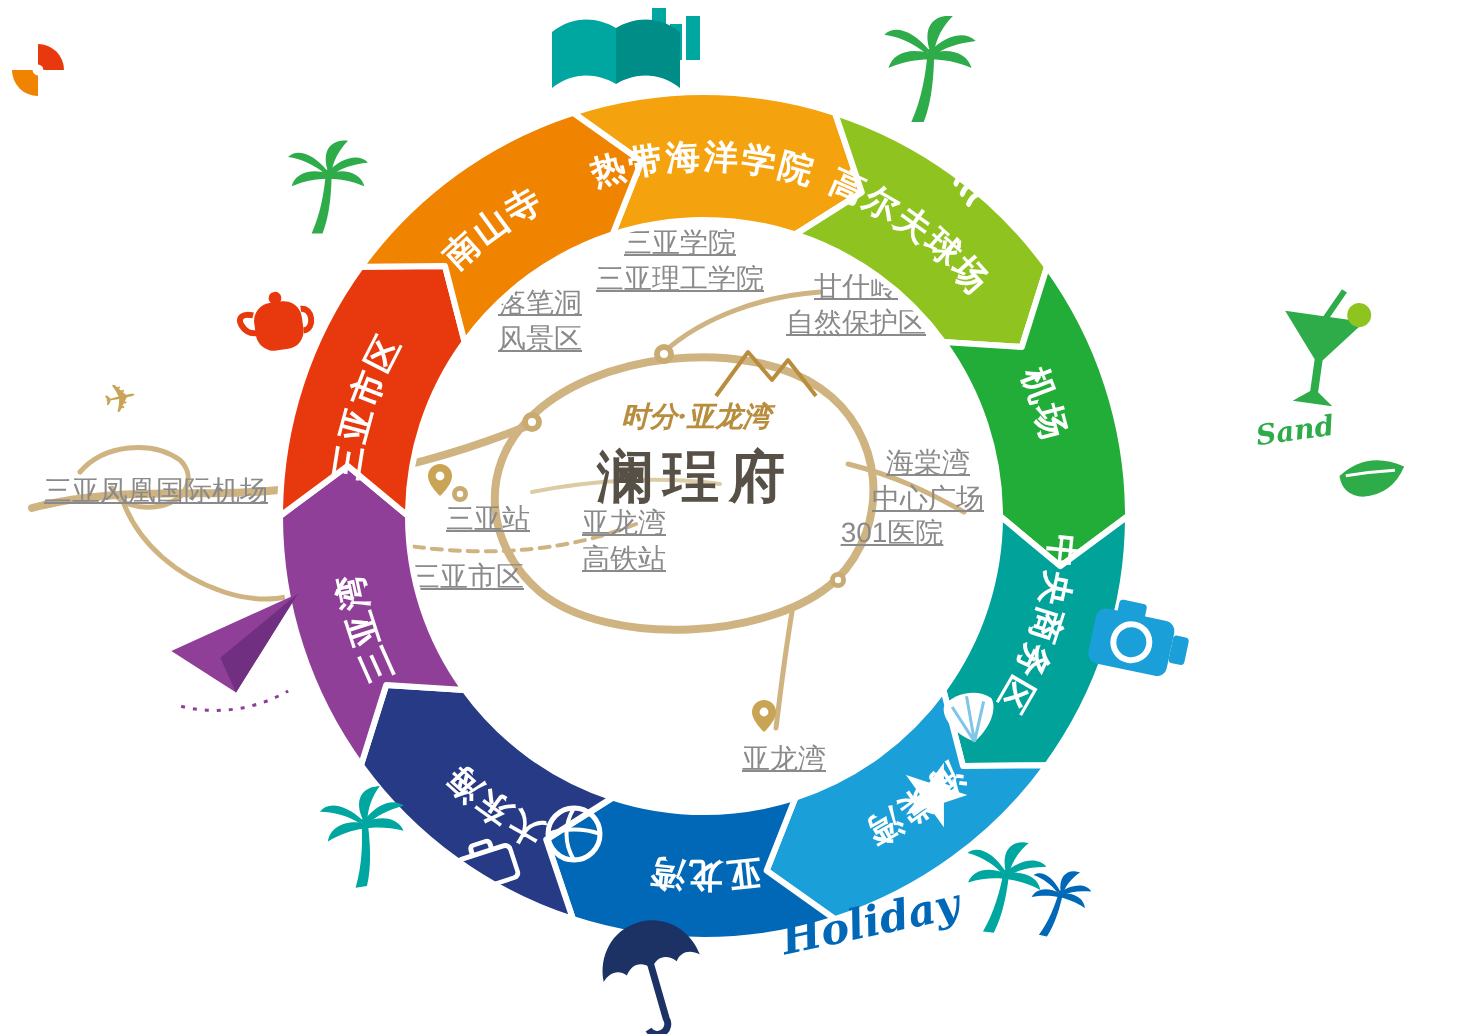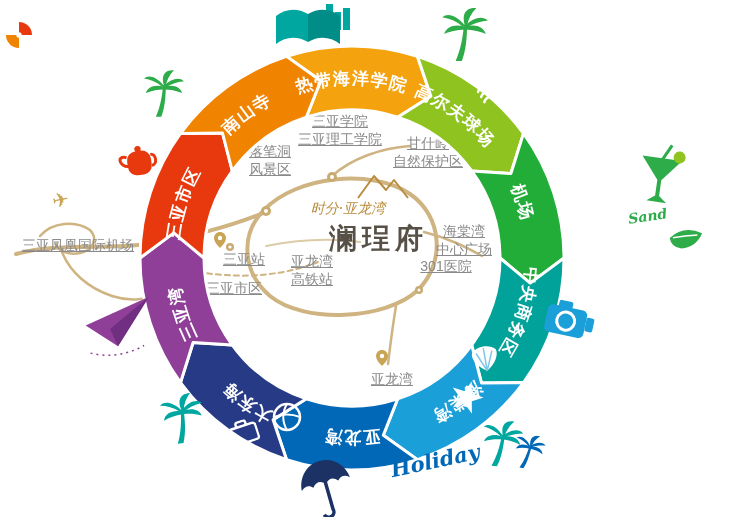--- a/index.html
+++ b/index.html
@@ -7,22 +7,22 @@
          font-family:"Liberation Sans","DejaVu Sans",sans-serif;}
   .stage svg.layer{position:absolute;left:0;top:0;}
   .lbl{position:absolute;font-size:14px;color:#8a8a8a;text-align:center;
        white-space:pre-line;line-height:1.3;text-decoration:underline;}
   .icon{position:absolute;}
   .ring-label{fill:#fff;font-weight:bold;font-size:17px;letter-spacing:2px;
               text-anchor:middle;dominant-baseline:central;
               font-family:"Liberation Sans","DejaVu Sans",sans-serif;}
   .logo{position:absolute;left:268px;top:200px;width:160px;text-align:center;}
   .logo .tagline{font-family:"DejaVu Serif","Liberation Serif",serif;font-style:italic;
-                 font-weight:normal;font-size:14px;color:#b98d3e;}
-  .logo .name{font-size:28px;font-weight:bold;color:#575046;letter-spacing:5px;margin-top:2px;text-align:right;}
+                 font-weight:bold;font-size:14px;color:#b98d3e;}
+  .logo .name{font-size:28px;font-weight:bold;color:#575046;letter-spacing:5px;margin-top:2px;}
   .script-text{position:absolute;font-family:"DejaVu Serif","Liberation Serif",serif;
                font-style:italic;font-weight:bold;}
   .glyph{position:absolute;line-height:1;}
 </style>
 </head>
 <body>
 
 <div class="stage">
 
   <svg class="layer" width="740" height="517">

